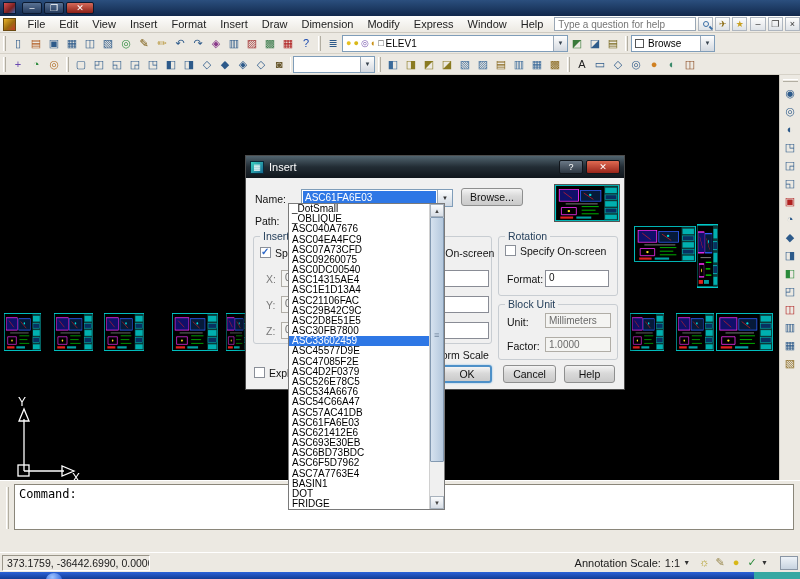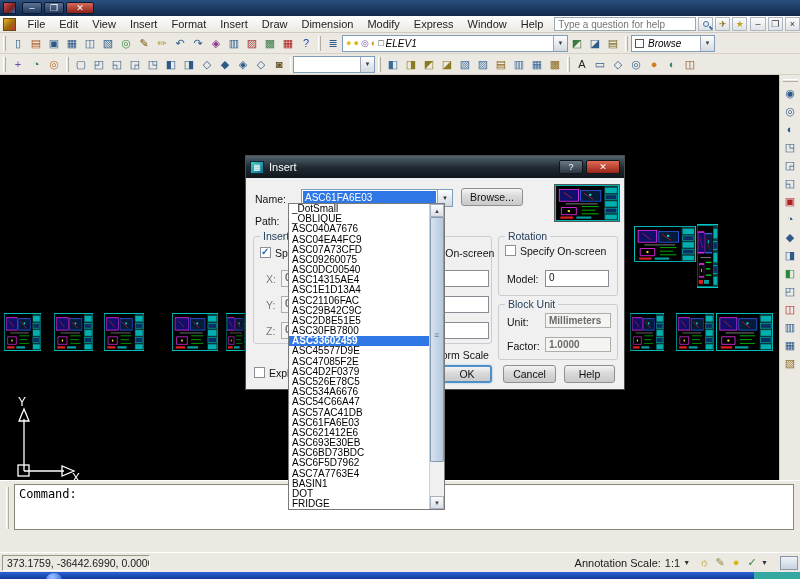--- a/index.html
+++ b/index.html
@@ -32,21 +32,21 @@
     display:flex; align-items:center; }
   .tb1 { top:33px; } .tb2 { top:54px; }
   .grip { width:3px; height:15px; border-left:1px solid #fff; border-right:1px solid #b2aea2; margin:0 3px; }
   .sep { width:1px; height:15px; background:#b2aea2; border-right:1px solid #fff; margin:0 2px; }
   .ticon { width:18px; height:17px; font-size:11px; line-height:16px; text-align:center; color:#2d5a8a; }
   .combo { height:17px; background:#fff; border:1px solid #7f9db9; display:flex; align-items:center; font-size:10px; position:relative; padding-left:3px; }
   .combo .arrowbtn { position:absolute; right:0; top:0; width:14px; height:15px; background:linear-gradient(#fefefe,#d4d9e0); border-left:1px solid #9aa7b5;
     font-size:6px; text-align:center; line-height:15px; color:#37434f; }
   .layerdot { font-size:9px; margin-right:2px; }
   .swatch { width:9px; height:9px; background:#fff; border:1px solid #555; margin-right:4px; }
-  .combotext { white-space:nowrap; overflow:hidden;font-style:italic; }
+  .combotext { white-space:nowrap; overflow:hidden; }
 
   
   .canvas { position:absolute; left:0; top:75px; width:779px; height:412px; background:#000; overflow:hidden; }
   .thumb { position:absolute; }
   .rtoolbar { position:absolute; left:779px; top:75px; width:21px; height:412px; background:#ece9e2; border-left:1px solid #cfcbc2;
     display:flex; flex-direction:column; align-items:center; padding-top:2px; }
   .rtoolbar .hgrip { width:15px; height:3px; border-top:1px solid #fff; border-bottom:1px solid #b2aea2; margin:2px 0 3px 0; }
   .rticon { width:17px; height:18px; font-size:11px; line-height:17px; text-align:center; color:#2d5a8a; }
   .ucs { position:absolute; left:6px; top:322px; }
 
@@ -88,39 +88,39 @@
   .dtitle { position:absolute; left:0; top:0; width:100%; height:22px; background:linear-gradient(#51646f,#222c34 50%,#10161c);
     display:flex; align-items:center; padding:0 4px; }
   .dtitle .dicon { width:14px; height:13px; background:linear-gradient(135deg,#3ad0c0,#166a92); border:1px solid #0a2a3a; margin-right:5px;
     color:#fff; font-size:8px; line-height:12px; text-align:center; }
   .dtitle .dtext { color:#fff; font-size:11px; flex:1; }
   .dbtn { width:24px; height:14px; margin-left:3px; border:1px solid #11161c; border-radius:2px; color:#fff; font-size:9px; line-height:13px; text-align:center;
     background:linear-gradient(#6a7886,#2c3641); }
   .dbtn.dclose { background:linear-gradient(#e06a52,#98251a); width:34px; }
   .dlabel { position:absolute; font-size:10.5px; }
   .dinput { position:absolute; height:17px; background:#fff; border:1px solid #898c95; font-size:10px; padding:1px 3px; }
-  .dinput.disabled { background:#f4f4f2; color:#6a6a6a; border-color:#b0ada6;font-weight:bold; }
+  .dinput.disabled { background:#f4f4f2; color:#6a6a6a; border-color:#b0ada6; }
   .namecombo { position:absolute; left:55px; top:33px; width:152px; height:18px; border:1px solid #7f9db9; background:#fff; }
   .namecombo .selstrip { position:absolute; left:1px; top:1px; bottom:1px; right:16px; background:#2e77e5; color:#fff; font-size:10px; line-height:14px; padding-left:2px; white-space:nowrap; overflow:hidden; }
   .namecombo .arrowbtn { position:absolute; right:0; top:0; width:15px; height:16px; background:linear-gradient(#fdfefe,#cfd8e2); border-left:1px solid #9aa7b5; font-size:6px; line-height:16px; text-align:center; color:#333; }
   .dbutton { position:absolute; height:18px; background:linear-gradient(#f4f4f4,#d9d9d9 45%,#cacaca); border:1px solid #8e8f8f; border-radius:3px;
     font-size:10.5px; text-align:center; line-height:16px; }
   .dbutton.focus { border:2px solid #4d90c8; box-shadow:0 0 2px #7ab8e8; line-height:14px; }
   .group { position:absolute; border:1px solid #c8cdd2; border-radius:3px; background:transparent; }
   .group .gtitle { position:absolute; left:6px; top:-7px; background:#f0f0f0; padding:0 3px; color:#27415c; font-size:10.5px; white-space:nowrap; }
   .cb { position:absolute; width:11px; height:11px; background:#fff; border:1px solid #8a8f98; }
   .cb.checked::after { content:"✓"; position:absolute; left:0; top:-2px; font-size:10px; color:#2a66c8; font-weight:bold; }
   .cblabel { position:absolute; font-size:10.5px; white-space:nowrap; }
   .preview { position:absolute; left:308px; top:28px; width:66px; height:38px; border:1px solid #555; }
 
   
   .droplist { position:absolute; left:288px; top:203px; width:157px; height:307px; background:#fff; border:1px solid #7a7a7a; z-index:20; display:flex; }
   .ditems { flex:1; display:flex; flex-direction:column; overflow:hidden; }
   .ditem { flex:1; font-size:10px; line-height:10px; padding:0 0 0 3px; white-space:nowrap; overflow:hidden; color:#000; display:flex; align-items:center; }
-  .ditem.sel { background:#2e77e5; color:#fff;font-weight:bold; }
+  .ditem.sel { background:#2e77e5; color:#fff; }
   .dscroll { width:15px; background:#f0f0f0; border-left:1px solid #d0d0d0; position:relative; }
   .sbtn { position:absolute; left:0; width:14px; height:13px; background:linear-gradient(#fafbfc,#d8dee6); border:1px solid #a8b2bd; font-size:6px; text-align:center; line-height:12px; color:#444; }
   .sbtn.up { top:0; } .sbtn.down { bottom:0; }
   .sthumb { position:absolute; left:0; top:13px; width:14px; height:245px; background:linear-gradient(90deg,#d6e2ef,#b4c8dd); border:1px solid #8399b1; border-radius:1px; }
   .sthumb::after { content:"≡"; position:absolute; left:3px; top:112px; font-size:9px; color:#72879e; }
 </style>
 </head>
 <body>
 
 <div id="app">
@@ -435,21 +435,21 @@
       <div class="dinput" style="left:18px;top:59px;width:66px"></div>
       <div class="dinput" style="left:18px;top:85px;width:66px"></div>
     </div>
     <div class="cb" style="left:162px;top:193px"></div>
     <div class="cblabel" style="left:177px;top:193px">Uniform Scale</div>
 
     <div class="group" style="left:252px;top:80px;width:120px;height:60px">
       <div class="gtitle">Rotation</div>
       <div class="cb" style="left:6px;top:8px"></div>
       <div class="cblabel" style="left:21px;top:8px">Specify On-screen</div>
-      <div class="cblabel" style="left:8px;top:36px">Model:</div>
+      <div class="cblabel" style="left:8px;top:36px">Format:</div>
       <div class="dinput" style="left:46px;top:33px;width:64px">0</div>
     </div>
 
     <div class="group" style="left:252px;top:148px;width:120px;height:56px">
       <div class="gtitle">Block Unit</div>
       <div class="cblabel" style="left:8px;top:11px">Unit:</div>
       <div class="dinput disabled" style="left:46px;top:8px;width:66px;height:15px">Millimeters</div>
       <div class="cblabel" style="left:8px;top:35px">Factor:</div>
       <div class="dinput disabled" style="left:46px;top:32px;width:66px;height:15px">1.0000</div>
     </div>

